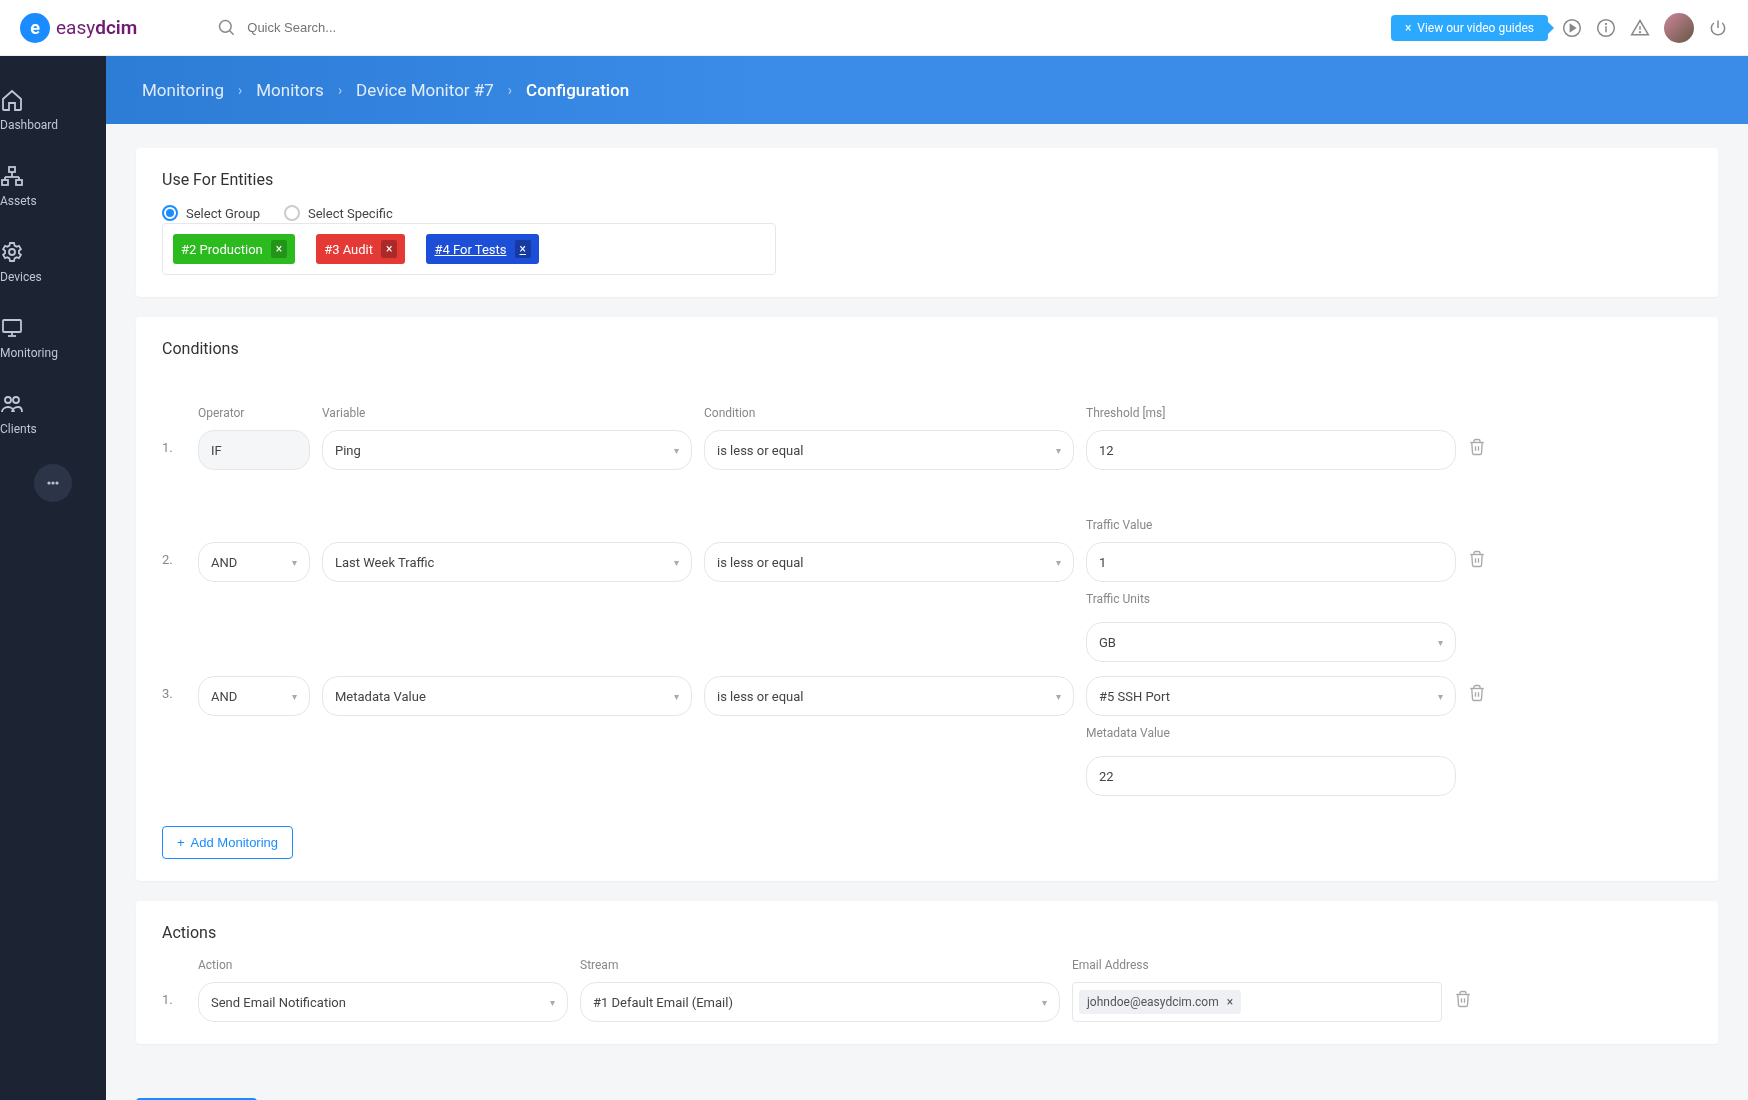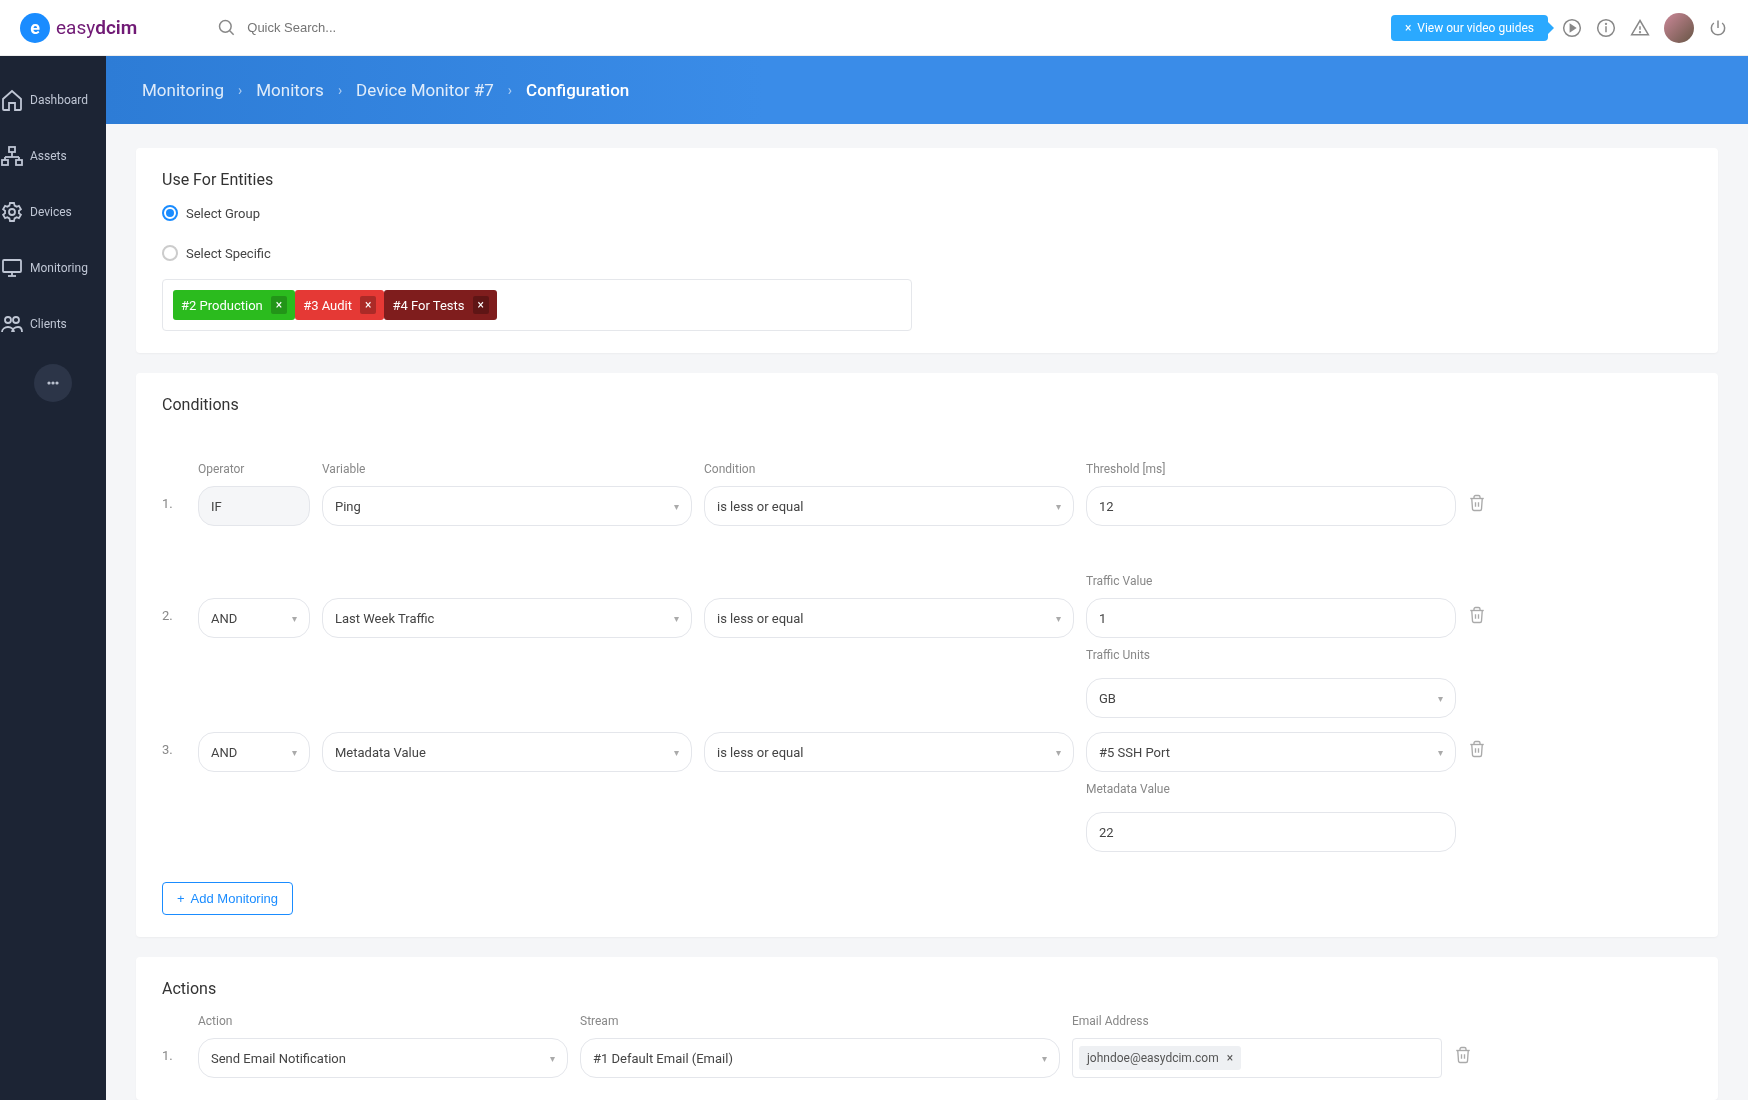--- a/index.html
+++ b/index.html
@@ -11,45 +11,45 @@
 .logo-text b { font-weight: 600; }
 .search-wrap { margin-left: 80px; display: flex; align-items: center; gap: 10px; color: #999; }
 .search-input { border: none; outline: none; font-size: 13px; width: 200px; color: #666; }
 .topbar-right { margin-left: auto; display: flex; align-items: center; gap: 14px; }
 .video-guide-btn { background: #2aa9ff; color: #fff; padding: 6px 14px; border-radius: 4px; font-size: 12px; display: flex; align-items: center; gap: 6px; position: relative; }
 .video-guide-btn::after { content: ''; position: absolute; right: -6px; top: 50%; transform: translateY(-50%); border-left: 6px solid #2aa9ff; border-top: 6px solid transparent; border-bottom: 6px solid transparent; }
 .topbar-icon { width: 20px; height: 20px; color: #888; cursor: pointer; }
 .avatar { width: 30px; height: 30px; border-radius: 50%; background: linear-gradient(135deg,#c89,#654); }
 .layout { display: flex; }
 .sidebar { width: 106px; background: #1c2434; min-height: calc(100vh - 56px); padding-top: 16px; }
-.side-item { display: flex; flex-direction: row; align-items: center; gap: 6px; color: #bfc6d4; padding: 16px 0; cursor: pointer; font-size: 12px; }
+.side-item { display: flex; flex-direction: column; align-items: flex-start; gap: 6px; color: #bfc6d4; padding: 16px 0; cursor: pointer; font-size: 12px; }
 .side-item svg { width: 24px; height: 24px; }
 .side-more { width: 38px; height: 38px; border-radius: 50%; background: #2c3548; margin: 12px auto; display: flex; align-items: center; justify-content: center; color: #bfc6d4; cursor: pointer; }
 .content { flex: 1; }
 .breadcrumb-bar { background: linear-gradient(90deg,#2d7cd6,#3a8ce8 40%,#3a8ce8); padding: 24px 36px; color: #fff; }
 .breadcrumb { display: flex; align-items: center; gap: 14px; font-size: 17px; }
 .breadcrumb .crumb { opacity: 0.85; cursor: pointer; }
 .breadcrumb .crumb.active { opacity: 1; font-weight: 500; }
 .breadcrumb .sep { opacity: 0.6; font-size: 14px; }
 .page { padding: 24px 30px; }
 .panel { background: #fff; border-radius: 4px; padding: 22px 26px; margin-bottom: 20px; box-shadow: 0 1px 2px rgba(0,0,0,0.04); }
 .panel-title { font-size: 16px; color: #333; margin-bottom: 16px; }
-.radio-row { display: flex; gap: 24px; margin-bottom: 18px; font-size: 13px; flex-direction: column; }
+.radio-row { display: flex; gap: 24px; margin-bottom: 2px; font-size: 13px; }
 .radio-opt { display: flex; align-items: center; gap: 8px; cursor: pointer; }
 .radio { width: 16px; height: 16px; border: 2px solid #ccc; border-radius: 50%; display: inline-flex; align-items: center; justify-content: center; }
 .radio.checked { border-color: #1a8cff; }
 .radio.checked::after { content: ''; width: 8px; height: 8px; background: #1a8cff; border-radius: 50%; }
-.tag-box { border: 1px solid #e5e7eb; border-radius: 4px; padding: 10px; display: flex; gap: 0; width: 750px; }
+.tag-box { border: 1px solid #e5e7eb; border-radius: 4px; padding: 10px; display: flex; gap: 21px; width: 614px; }
 .tag { padding: 6px 8px; border-radius: 3px; color: #fff; font-size: 13px; display: inline-flex; align-items: center; gap: 8px; }
 .tag-x { padding: 0 4px; cursor: pointer; font-size: 12px; }
 .tag.green { background: #2bbb1e; }
 .tag.green .tag-x { background: rgba(0,0,0,0.2); border-radius:2px; padding:2px 5px;}
 .tag.red { background: #e53935; }
 .tag.red .tag-x { background: rgba(0,0,0,0.25); border-radius:2px; padding:2px 5px;}
-.tag.blue { background: #7f1d1d; }
+.tag.blue { background: #1d4ed8; text-decoration: underline; }
 .tag.blue .tag-x { background: rgba(0,0,0,0.25); border-radius:2px; padding:2px 5px;}
 .cond-header, .cond-row { display: grid; grid-template-columns: 24px 112px 370px 370px 370px 36px; gap: 12px; align-items: start; }
 .cond-header { margin-bottom: 10px; color: #888; font-size: 12px; margin-top: 48px; }
 .cond-row { margin-bottom: 14px; }
 .field-label { color: #888; font-size: 12px; margin-bottom: 6px; }
 .field-stack { display: flex; flex-direction: column; gap: 10px; }
 .input, .select { height: 40px; border: 1px solid #e4e6eb; border-radius: 16px; padding: 0 12px; font-size: 13px; color: #444; display: flex; align-items: center; justify-content: space-between; background: #fff; }
 .select { cursor: pointer; }
 .select .caret { color: #aaa; font-size: 10px; }
 .input.readonly { background: #f5f6f8; }

